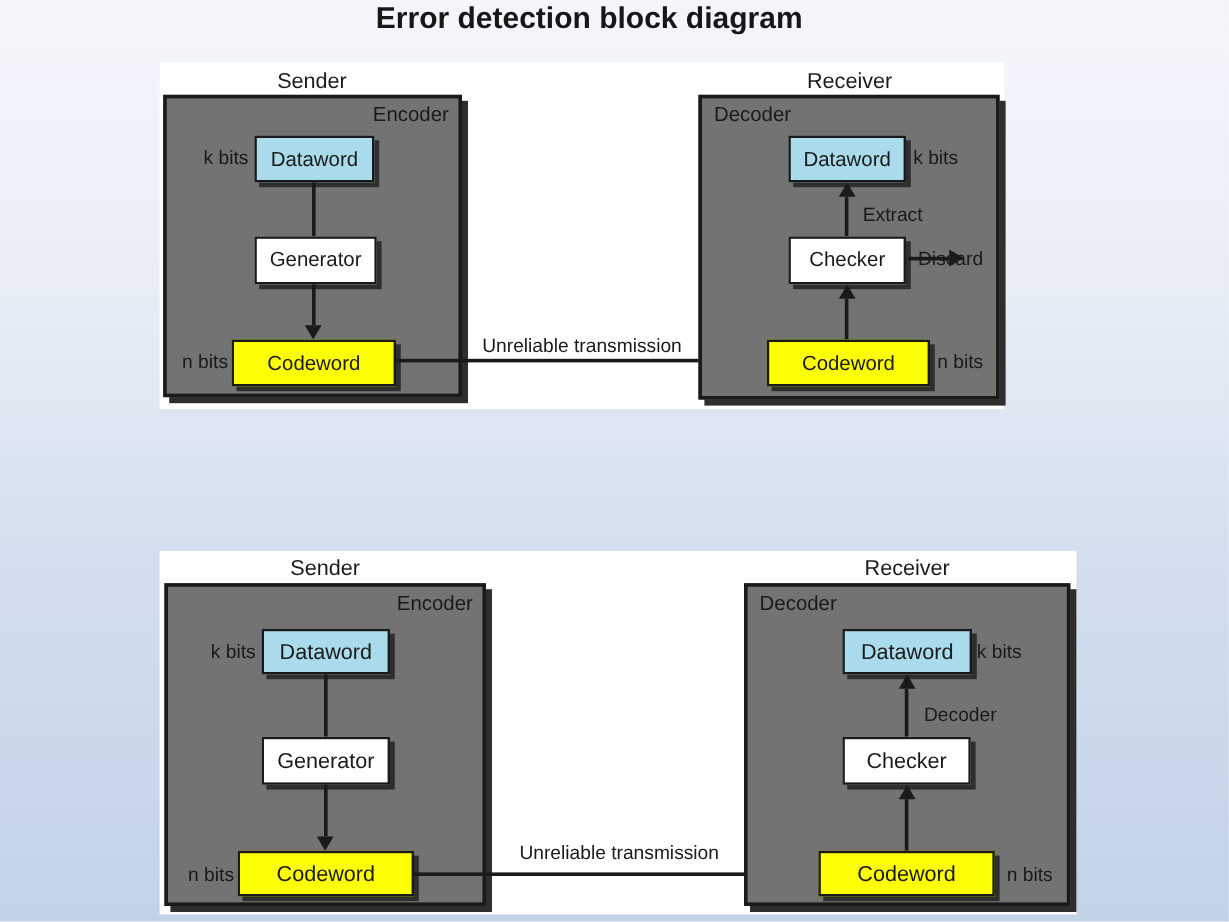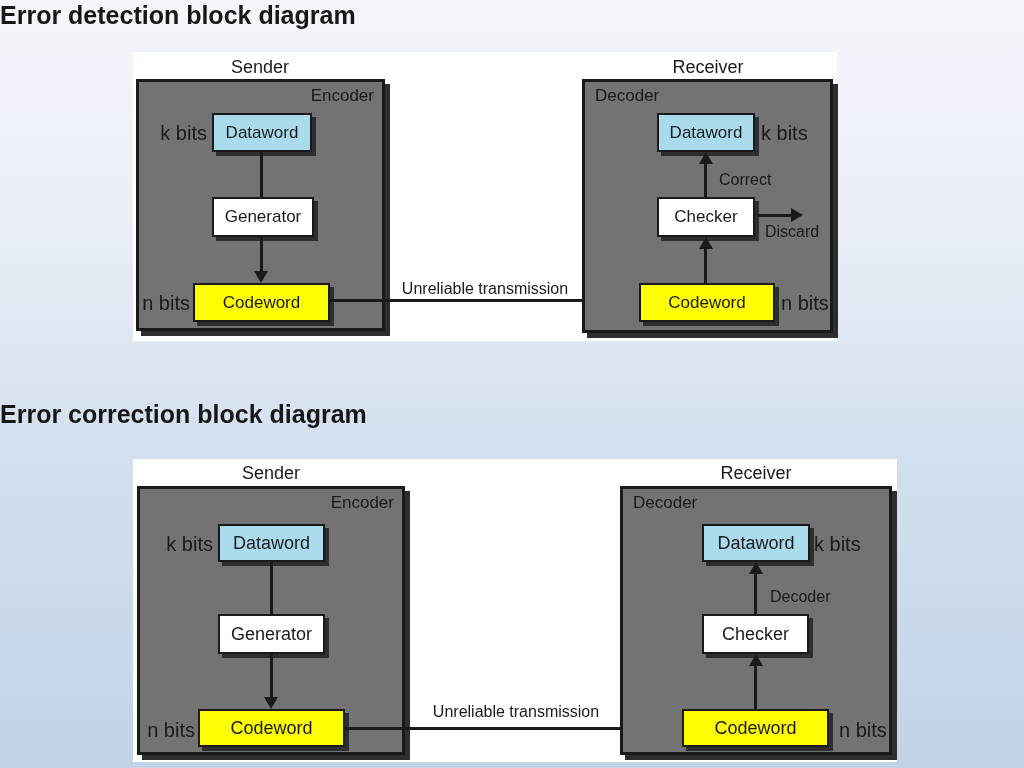--- a/index.html
+++ b/index.html
@@ -19,22 +19,23 @@
     font-family:"Liberation Sans", sans-serif;
     color:var(--text);
     background:linear-gradient(to bottom, var(--background-top) 0%, #e9eef6 30%, #d3dfee 60%, var(--background-bottom) 100%);
   }
   #slide{position:relative;width:1024px;height:768px;}
   .fig-title{
     position:absolute;
     font-weight:bold;
     font-size:25px;
     line-height:30px;
-    text-align:left;
+    text-align:center;
     color:#171717;
+    padding-left:12px;
   }
   .panel{position:absolute;background:var(--panel);}
   .biglabel{position:absolute;font-size:18px;line-height:20px;text-align:center;white-space:nowrap;}
   .obox{
     position:absolute;
     background:#737373;
     border:3px solid var(--box-border);
     box-shadow:5px 5px 0 var(--shadow);
   }
   .unit-label{position:absolute;font-size:17px;line-height:19px;white-space:nowrap;}
@@ -43,21 +44,21 @@
     border:2px solid var(--box-border);
     box-shadow:4px 4px 0 var(--shadow);
     display:flex;align-items:center;justify-content:center;
     font-size:17px;
     background:#ffffff;
     white-space:nowrap;
   }
   .fig2 .sbox{font-size:18px;}
   .blue{background:var(--dataword-fill);}
   .yellow{background:var(--codeword-fill);}
-  .bits{position:absolute;font-size:20px;line-height:18px;white-space:nowrap;}
+  .bits{position:absolute;font-size:16px;line-height:18px;white-space:nowrap;}
   .bits.r{text-align:right;}
   .lbl{position:absolute;font-size:16px;line-height:18px;white-space:nowrap;}
   .lbl.c{text-align:center;}
   .vline{position:absolute;width:3px;background:var(--line);}
   .hline{position:absolute;height:3px;background:var(--line);}
   .ah{position:absolute;width:0;height:0;}
   .ah-down{border-left:7px solid transparent;border-right:7px solid transparent;border-top:12px solid var(--line);}
   .ah-up{border-left:7px solid transparent;border-right:7px solid transparent;border-bottom:12px solid var(--line);}
   .ah-right{border-top:7px solid transparent;border-bottom:7px solid transparent;border-left:12px solid var(--line);}
 </style>
@@ -105,40 +106,39 @@
       <div class="unit-label" style="left:10px;top:4px;">Decoder</div>
     </div>
 
     <div class="sbox blue" style="left:524px;top:61px;width:98px;height:39px;">
       <span>Dataword</span>
     </div>
     <div class="bits" style="left:628px;top:72px;">k bits</div>
 
     <div class="ah ah-up" style="left:566px;top:100px;"></div>
     <div class="vline" style="left:571px;top:112px;height:33px;"></div>
-    <div class="lbl" style="left:586px;top:119px;">Correct</div>
+    <div class="lbl" style="left:586px;top:119px;">Extract</div>
 
     <div class="sbox" style="left:524px;top:145px;width:98px;height:40px;">
       <span>Checker</span>
     </div>
 
     <div class="hline" style="left:624px;top:162px;width:34px;"></div>
     <div class="ah ah-right" style="left:658px;top:156px;"></div>
-    <div class="lbl" style="left:632px;top:171px;text-align:right;">Discard</div>
+    <div class="lbl" style="left:632px;top:156px;text-align:right;">Discard</div>
 
     <div class="ah ah-up" style="left:566px;top:185px;"></div>
     <div class="vline" style="left:571px;top:197px;height:34px;"></div>
 
     <div class="sbox yellow" style="left:506px;top:231px;width:136px;height:39px;">
       <span>Codeword</span>
     </div>
     <div class="bits" style="left:648px;top:242px;">n bits</div>
   </div>
 
-  <div class="fig-title" style="left:0;top:399px;width:978px;">Error correction block diagram</div>
 
   <div class="panel fig2" style="left:133px;top:459px;width:764px;height:303px;">
 
     <div class="biglabel" style="left:88px;top:4px;width:100px;">Sender</div>
 
     <div class="obox" style="left:4px;top:27px;width:268px;height:269px;">
       <div class="unit-label" style="right:8px;top:4px;">Encoder</div>
     </div>
 
     <div class="bits r" style="left:10px;top:76px;width:70px;">k bits</div>

